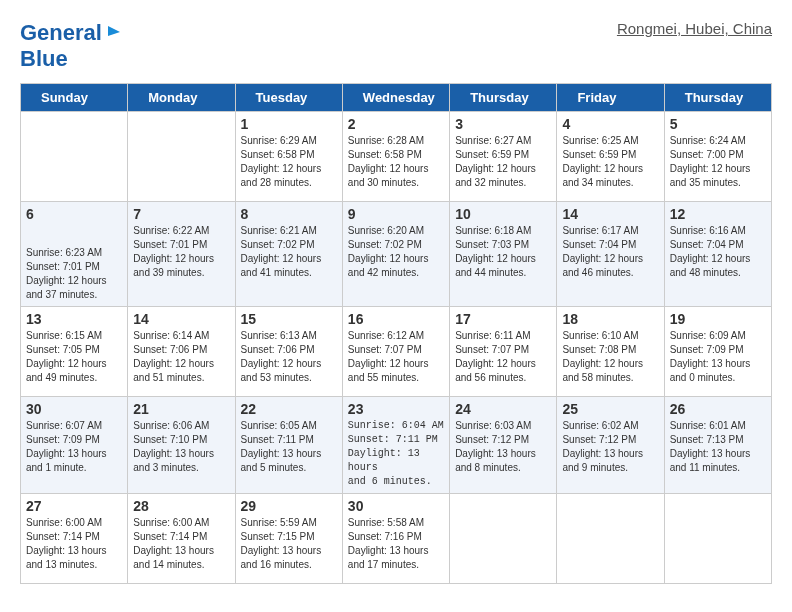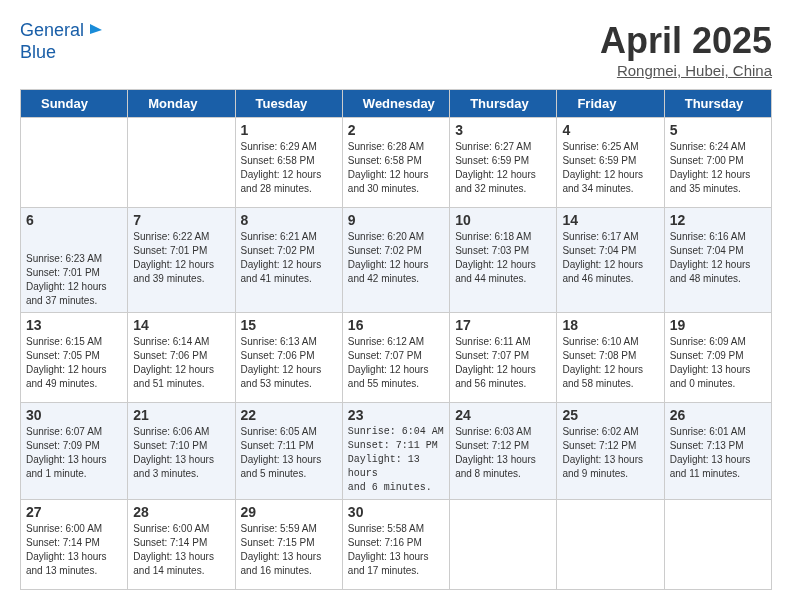--- a/index.html
+++ b/index.html
@@ -14,22 +14,22 @@
       display: flex;
       justify-content: space-between;
       align-items: flex-start;
       margin-bottom: 10px;
     }
     .logo {
       display: flex;
       align-items: center;
     }
     .logo-text {
-      font-size: 18px;
-      font-weight: normal;
+      font-size: 22px;
+      font-weight: bold;
       color: #333;
       line-height: 1.2;
     }
     .logo-text span {
       color: #1a5fa8;
     }
     .title-block {
       text-align: right;
     }
     .month-title {
@@ -94,21 +94,20 @@
         <svg width="18" height="18" viewBox="0 0 18 18">
           <polygon points="6,2 18,8 6,12" fill="#1a8cd8"></polygon>
         </svg>
       </div>
       <div style="display:flex;align-items:center;">
         <span class="logo-text" style="color:#1a5fa8;">Blue</span>
       </div>
     </div>
   </div>
   <div class="title-block">
-    <div class="month-title">April 2025</div>
     <div class="location">Rongmei, Hubei, China</div>
   </div>
 </div>
 
 <table>
   <thead>
     <tr>
     <th>Sunday</th>
         <th>Monday</th>
         <th>Tuesday</th>

